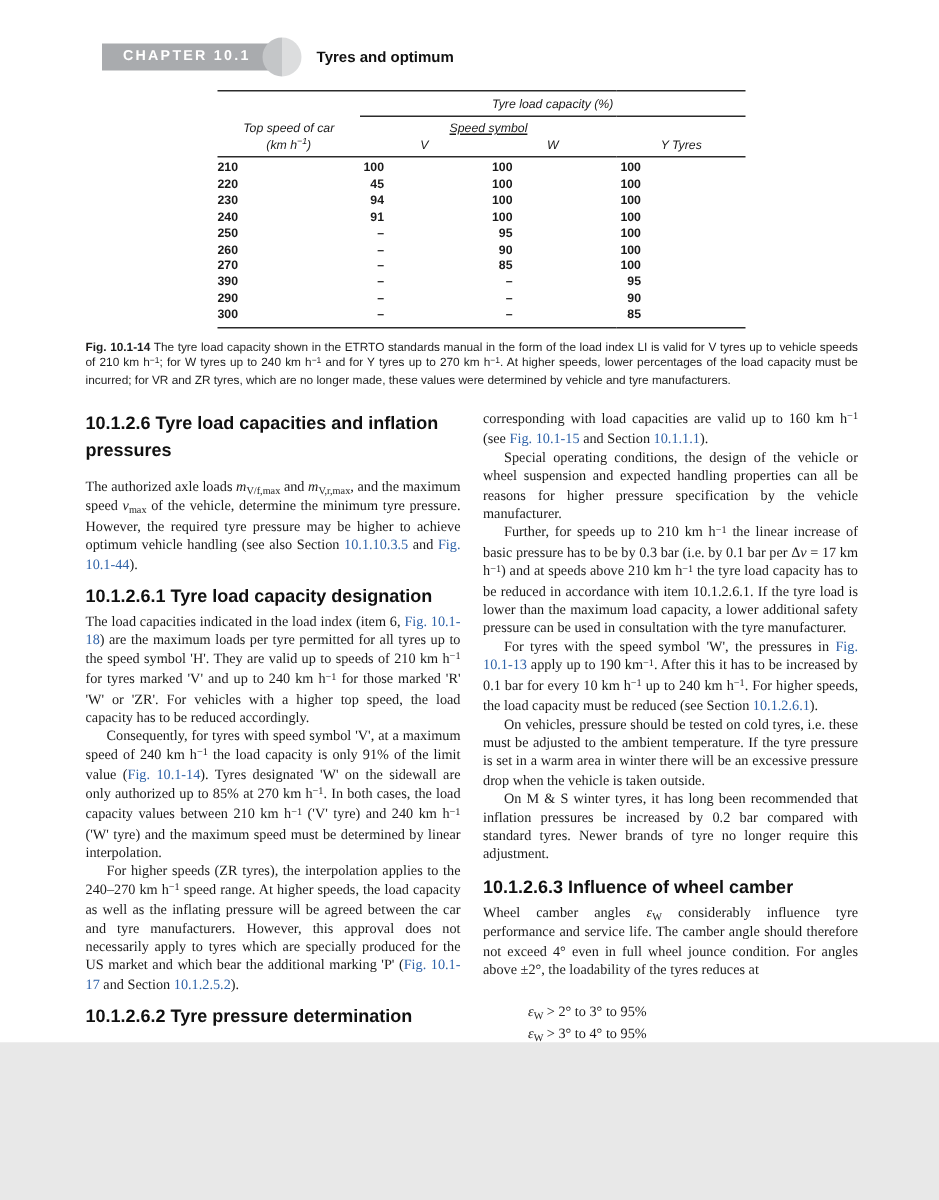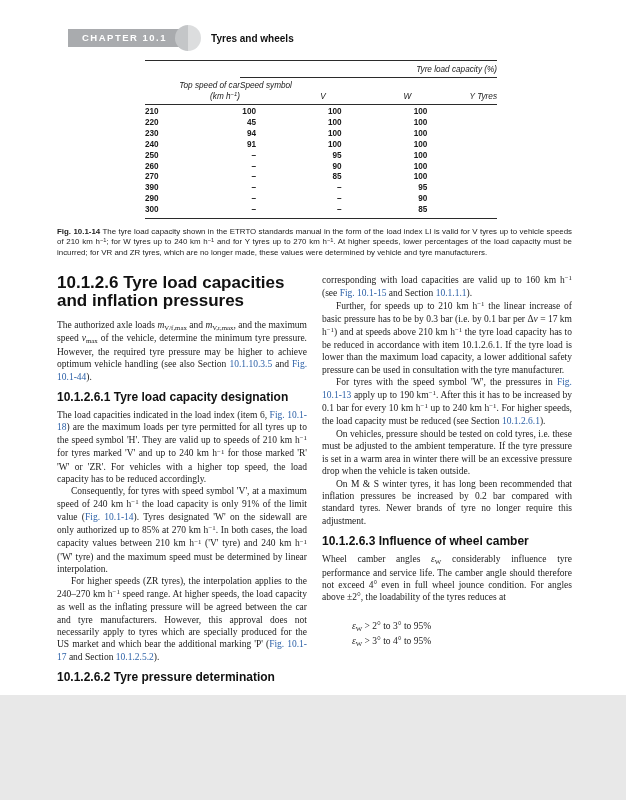--- a/index.html
+++ b/index.html
@@ -15,41 +15,41 @@
             background:linear-gradient(90deg,#c4c6c8 0 50%,#dcddde 50% 100%);
             margin-left:-4px;flex:0 0 auto;}
   .running-title{margin-left:10px;font-family:"Liberation Sans",sans-serif;font-weight:bold;
                  font-size:10px;color:#111;}
 
   
   .tablewrap{position:absolute;left:145px;top:60px;width:352px;}
   table{border-collapse:collapse;width:352px;table-layout:fixed;}
   th,td{padding:0;margin:0;font-weight:normal;vertical-align:top;}
   thead th{font-family:"Liberation Sans",sans-serif;font-style:italic;font-size:8.2px;
-           text-align:right;line-height:11px;}
+           text-align:center;line-height:11px;}
   tbody td{font-family:"Liberation Sans",sans-serif;font-size:8.2px;line-height:10.9px;text-align:left;font-weight:bold;}
   .c1{width:95px;} .cv{width:107px;} .cw{width:98px;} .cy{width:52px;}
   tr.gh th{border-top:1.2px solid #2b2b2b;height:14px;vertical-align:bottom;padding-bottom:2px;}
   th.ghcell{border-bottom:1px solid #2b2b2b;}
   tr.h2 th{border-bottom:1px solid #2b2b2b;padding-bottom:2px;}
   th.rowhead{border-bottom:1px solid #2b2b2b;vertical-align:top;padding-top:2px;}
-  tr.h1 th.ss{text-align:left;padding-top:2px;}
+  tr.h1 th.ss{text-align:center;padding-top:2px;text-decoration:underline;}
   tbody tr:last-child td{border-bottom:1px solid #2b2b2b;padding-bottom:2px;}
   tbody tr:first-child td{padding-top:2px;}
   .num{display:inline-block;min-width:16px;text-align:right;}
 
   
   .caption{position:absolute;left:57px;top:227px;width:515px;margin:0;
            font-family:"Liberation Sans",sans-serif;font-size:7.9px;line-height:9.8px;
            text-align:justify;color:#1c1c1c;}
 
   
   .col{position:absolute;top:274px;width:250px;}
   .col.left{left:57px;} .col.right{left:322px;}
-  h1.section{font-family:"Liberation Sans",sans-serif;font-weight:bold;font-size:17px;
+  h1.section{font-family:"Liberation Sans",sans-serif;font-weight:bold;font-size:12px;
              line-height:17.5px;margin:0 0 10px 0;color:#111;}
   h2.subsection{font-family:"Liberation Sans",sans-serif;font-weight:bold;font-size:12px;
                 line-height:12px;margin:8px 0 6px 0;color:#111;}
   p.body{font-size:9.5px;line-height:12.4px;text-align:justify;margin:0;}
   p.body.indent{text-indent:14px;}
   .eqblock{margin-top:15px;padding-left:30px;}
   .eq{font-size:9.5px;line-height:15px;margin:0;}
 
   
   .rt-sup{position:relative;top:-0.38em;font-size:0.72em;}
@@ -64,21 +64,21 @@
                font-size:10.5px;color:#333;}
 </style>
 </head>
 <body>
 
 <div class="page">
 
   <div class="chapter-row">
     <div class="chapter-bar">CHAPTER 10.1</div>
     <div class="ornament"></div>
-    <div class="running-title">Tyres and wheels</div>
+    <div class="running-title">Tyres and optimum</div>
   </div>
 
   <div class="tablewrap">
     <table>
       <thead>
         <tr class="gh">
           <th class="c1"></th>
           <th class="ghcell" colspan="3">Tyre load capacity (%)</th>
         </tr>
         <tr class="h1">
@@ -167,20 +167,21 @@
     <p class="body"><span>The authorized axle loads </span><span class="rt-i">m</span><span class="rt-sub">V/f,max</span><span> and </span><span class="rt-i">m</span><span class="rt-sub">V,r,max</span><span>, and the maximum speed </span><span class="rt-i">v</span><span class="rt-sub">max</span><span> of the vehicle, determine the minimum tyre pressure. However, the required tyre pressure may be higher to achieve optimum vehicle handling (see also Section </span><span class="rt-link">10.1.10.3.5</span><span> and </span><span class="rt-link">Fig. 10.1-44</span><span>).</span></p>
     <h2 class="subsection">10.1.2.6.1 Tyre load capacity designation</h2>
     <p class="body"><span>The load capacities indicated in the load index (item 6, </span><span class="rt-link">Fig. 10.1-18</span><span>) are the maximum loads per tyre permitted for all tyres up to the speed symbol 'H'. They are valid up to speeds of 210 km h</span><span class="rt-sup">−1</span><span> for tyres marked 'V' and up to 240 km h</span><span class="rt-sup">−1</span><span> for those marked 'R' 'W' or 'ZR'. For vehicles with a higher top speed, the load capacity has to be reduced accordingly.</span></p>
     <p class="body indent"><span>Consequently, for tyres with speed symbol 'V', at a maximum speed of 240 km h</span><span class="rt-sup">−1</span><span> the load capacity is only 91% of the limit value (</span><span class="rt-link">Fig. 10.1-14</span><span>). Tyres designated 'W' on the sidewall are only authorized up to 85% at 270 km h</span><span class="rt-sup">−1</span><span>. In both cases, the load capacity values between 210 km h</span><span class="rt-sup">−1</span><span> ('V' tyre) and 240 km h</span><span class="rt-sup">−1</span><span> ('W' tyre) and the maximum speed must be determined by linear interpolation.</span></p>
     <p class="body indent"><span>For higher speeds (ZR tyres), the interpolation applies to the 240–270 km h</span><span class="rt-sup">−1</span><span> speed range. At higher speeds, the load capacity as well as the inflating pressure will be agreed between the car and tyre manufacturers. However, this approval does not necessarily apply to tyres which are specially produced for the US market and which bear the additional marking 'P' (</span><span class="rt-link">Fig. 10.1-17</span><span> and Section </span><span class="rt-link">10.1.2.5.2</span><span>).</span></p>
     <h2 class="subsection">10.1.2.6.2 Tyre pressure determination</h2>
   </div>
 
   <div class="col right">
     <p class="body"><span>corresponding with load capacities are valid up to 160 km h</span><span class="rt-sup">−1</span><span> (see </span><span class="rt-link">Fig. 10.1-15</span><span> and Section </span><span class="rt-link">10.1.1.1</span><span>).</span></p>
+    <p class="body indent"><span>Special operating conditions, the design of the vehicle or wheel suspension and expected handling properties can all be reasons for higher pressure specification by the vehicle manufacturer.</span></p>
     <p class="body indent"><span>Further, for speeds up to 210 km h</span><span class="rt-sup">−1</span><span> the linear increase of basic pressure has to be by 0.3 bar (i.e. by 0.1 bar per Δ</span><span class="rt-i">v</span><span> = 17 km h</span><span class="rt-sup">−1</span><span>) and at speeds above 210 km h</span><span class="rt-sup">−1</span><span> the tyre load capacity has to be reduced in accordance with item 10.1.2.6.1. If the tyre load is lower than the maximum load capacity, a lower additional safety pressure can be used in consultation with the tyre manufacturer.</span></p>
     <p class="body indent"><span>For tyres with the speed symbol 'W', the pressures in </span><span class="rt-link">Fig. 10.1-13</span><span> apply up to 190 km</span><span class="rt-sup">−1</span><span>. After this it has to be increased by 0.1 bar for every 10 km h</span><span class="rt-sup">−1</span><span> up to 240 km h</span><span class="rt-sup">−1</span><span>. For higher speeds, the load capacity must be reduced (see Section </span><span class="rt-link">10.1.2.6.1</span><span>).</span></p>
     <p class="body indent"><span>On vehicles, pressure should be tested on cold tyres, i.e. these must be adjusted to the ambient temperature. If the tyre pressure is set in a warm area in winter there will be an excessive pressure drop when the vehicle is taken outside.</span></p>
     <p class="body indent"><span>On M &amp; S winter tyres, it has long been recommended that inflation pressures be increased by 0.2 bar compared with standard tyres. Newer brands of tyre no longer require this adjustment.</span></p>
     <h2 class="subsection">10.1.2.6.3 Influence of wheel camber</h2>
     <p class="body"><span>Wheel camber angles </span><span class="rt-i">ε</span><span class="rt-sub">W</span><span> considerably influence tyre performance and service life. The camber angle should therefore not exceed 4° even in full wheel jounce condition. For angles above ±2°, the loadability of the tyres reduces at</span></p>
     <div class="eqblock">
       <p class="eq"><span class="rt-i">ε</span><span class="rt-sub">W</span><span> &gt; 2° to 3° to 95%</span></p>
       <p class="eq"><span class="rt-i">ε</span><span class="rt-sub">W</span><span> &gt; 3° to 4° to 95%</span></p>
     </div>

